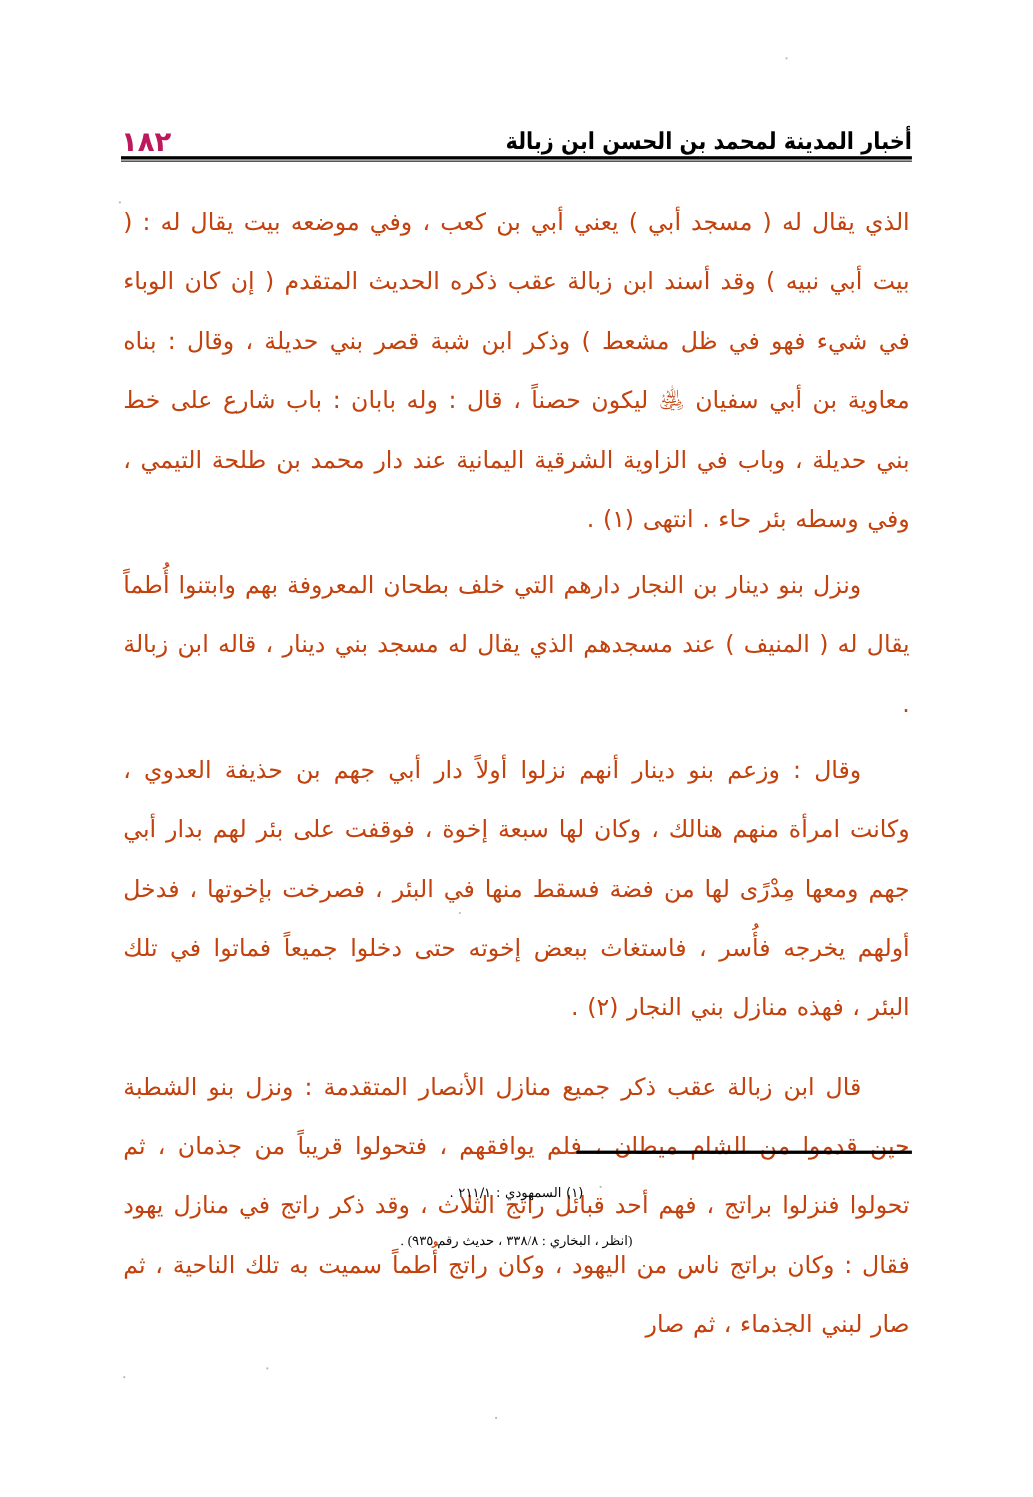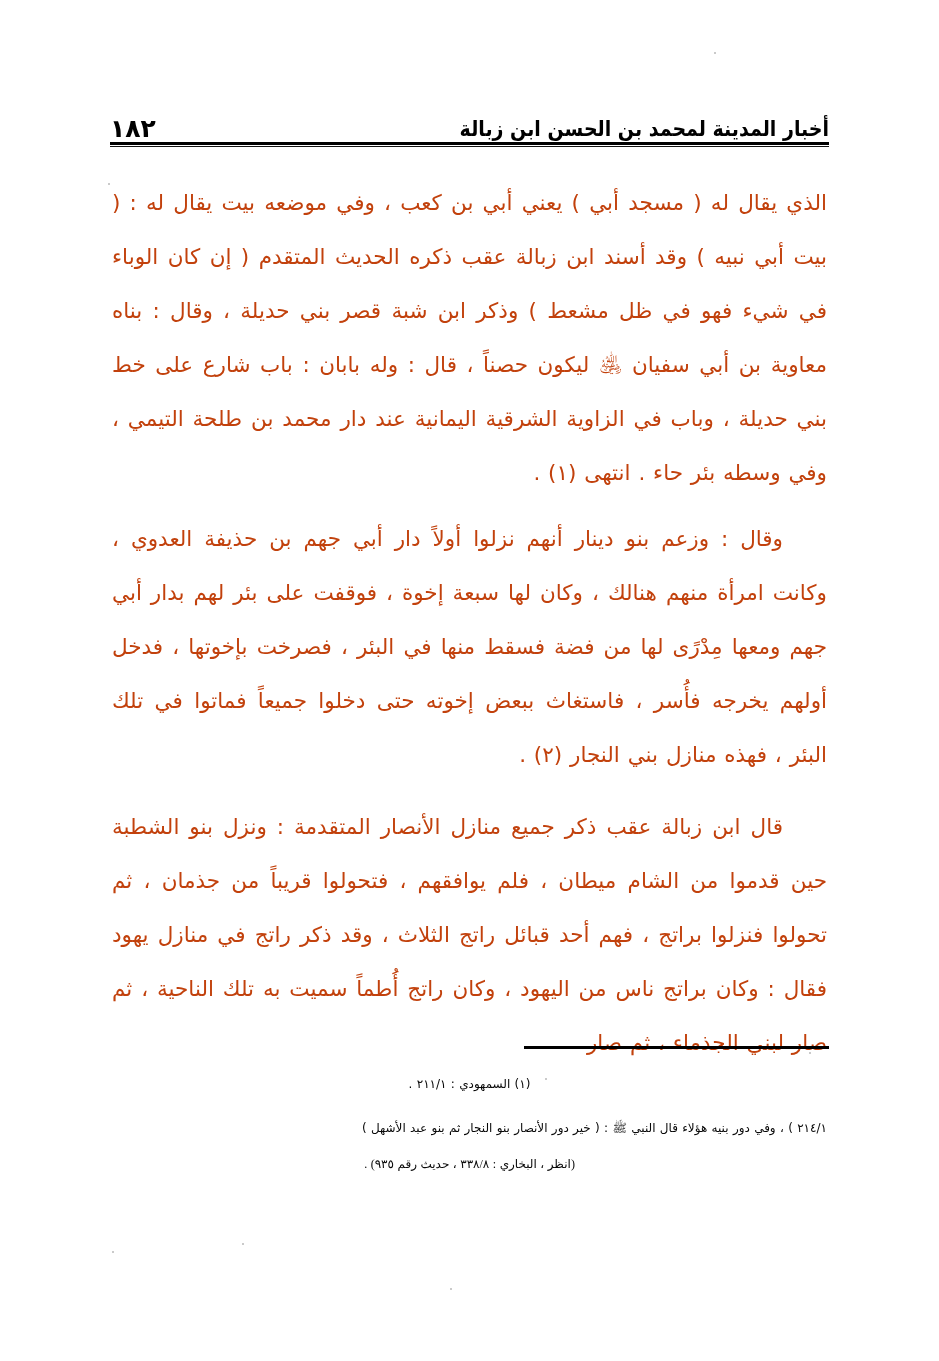--- a/index.html
+++ b/index.html
@@ -29,21 +29,21 @@
     left: 110px;
     height: 46px;
     display: flex;
     flex-direction: row-reverse;
     align-items: flex-end;
     justify-content: space-between;
   }
   .header-page-number {
     font-size: 25px;
     font-weight: 700;
-    color: #000000;
+    color: #be185d;
     letter-spacing: 1px;
     line-height: 1;
     padding-bottom: 1px;
   }
   .header-title {
     font-size: 19px;
     font-weight: 700;
     color: #000000;
     letter-spacing: 0.4px;
     line-height: 1;
@@ -150,34 +150,34 @@
     <div class="header-title">أخبار المدينة لمحمد بن الحسن ابن زبالة</div>
   </div>
   <div class="header-rule">
     <div class="thick"></div>
     <div class="thin"></div>
   </div>
 
   <div class="body-block">
     <p class="para">الذي يقال له ( مسجد أبي ) يعني أبي بن كعب ، وفي موضعه بيت يقال له : ( بيت أبي نبيه ) وقد أسند ابن زبالة عقب ذكره الحديث المتقدم ( إن كان الوباء في شيء فهو في ظل مشعط ) وذكر ابن شبة قصر بني حديلة ، وقال : بناه معاوية بن أبي سفيان ﵁ ليكون حصناً ، قال : وله بابان : باب شارع على خط بني حديلة ، وباب في الزاوية الشرقية اليمانية عند دار محمد بن طلحة التيمي ، وفي وسطه بئر حاء . انتهى (١) .</p>
     <div class="gap-sm"></div>
+    <p class="para indent">ونزل بنو دينار بن النجار دارهم التي خلف بطحان المعروفة بهم وابتنوا أُطماً يقال له ( المنيف ) عند مسجدهم الذي يقال له مسجد بني دينار ، قاله ابن زبالة .</p>
     <div class="gap-sm"></div>
     <p class="para indent">وقال : وزعم بنو دينار أنهم نزلوا أولاً دار أبي جهم بن حذيفة العدوي ، وكانت امرأة منهم هنالك ، وكان لها سبعة إخوة ، فوقفت على بئر لهم بدار أبي جهم ومعها مِدْرًى لها من فضة فسقط منها في البئر ، فصرخت بإخوتها ، فدخل أولهم يخرجه فأُسر ، فاستغاث ببعض إخوته حتى دخلوا جميعاً فماتوا في تلك البئر ، فهذه منازل بني النجار (٢) .</p>
     <div class="gap-md"></div>
     <p class="para indent">قال ابن زبالة عقب ذكر جميع منازل الأنصار المتقدمة : ونزل بنو الشطبة حين قدموا من الشام ميطان ، فلم يوافقهم ، فتحولوا قريباً من جذمان ، ثم تحولوا فنزلوا براتج ، فهم أحد قبائل راتج الثلاث ، وقد ذكر راتج في منازل يهود فقال : وكان براتج ناس من اليهود ، وكان راتج أُطماً سميت به تلك الناحية ، ثم صار لبني الجذماء ، ثم صار</p>
   </div>
 
   <div class="footnote-sep"></div>
 
   <div class="footnotes">
     <div class="fn-block">
       <p class="fn fn1">(١) السمهودي : ٢١١/١ .</p>
     </div>
     <div class="fn-block">
-      <p class="fn">٢١٤/١ ) ، وفي دور بنيه هؤلاء قال النبي ﷺ : ( خير دور الأنصار بنو النجار ثم بنو عبد الأشهل )</p>
       <p class="fn center-ish">(انظر ، البخاري : ٣٣٨/٨ ، حديث رقم ٩٣٥) .</p>
     </div>
   </div>
 
   <span class="speck" style="top:52px; right:223px;"></span>
   <span class="speck" style="top:183px; left:108px;"></span>
   <span class="speck" style="top:829px; right:520px;"></span>
   <span class="speck" style="top:1052px; right:128px;"></span>
   <span class="speck" style="top:1078px; right:392px;"></span>
   <span class="speck" style="top:1243px; right:695px;"></span>

